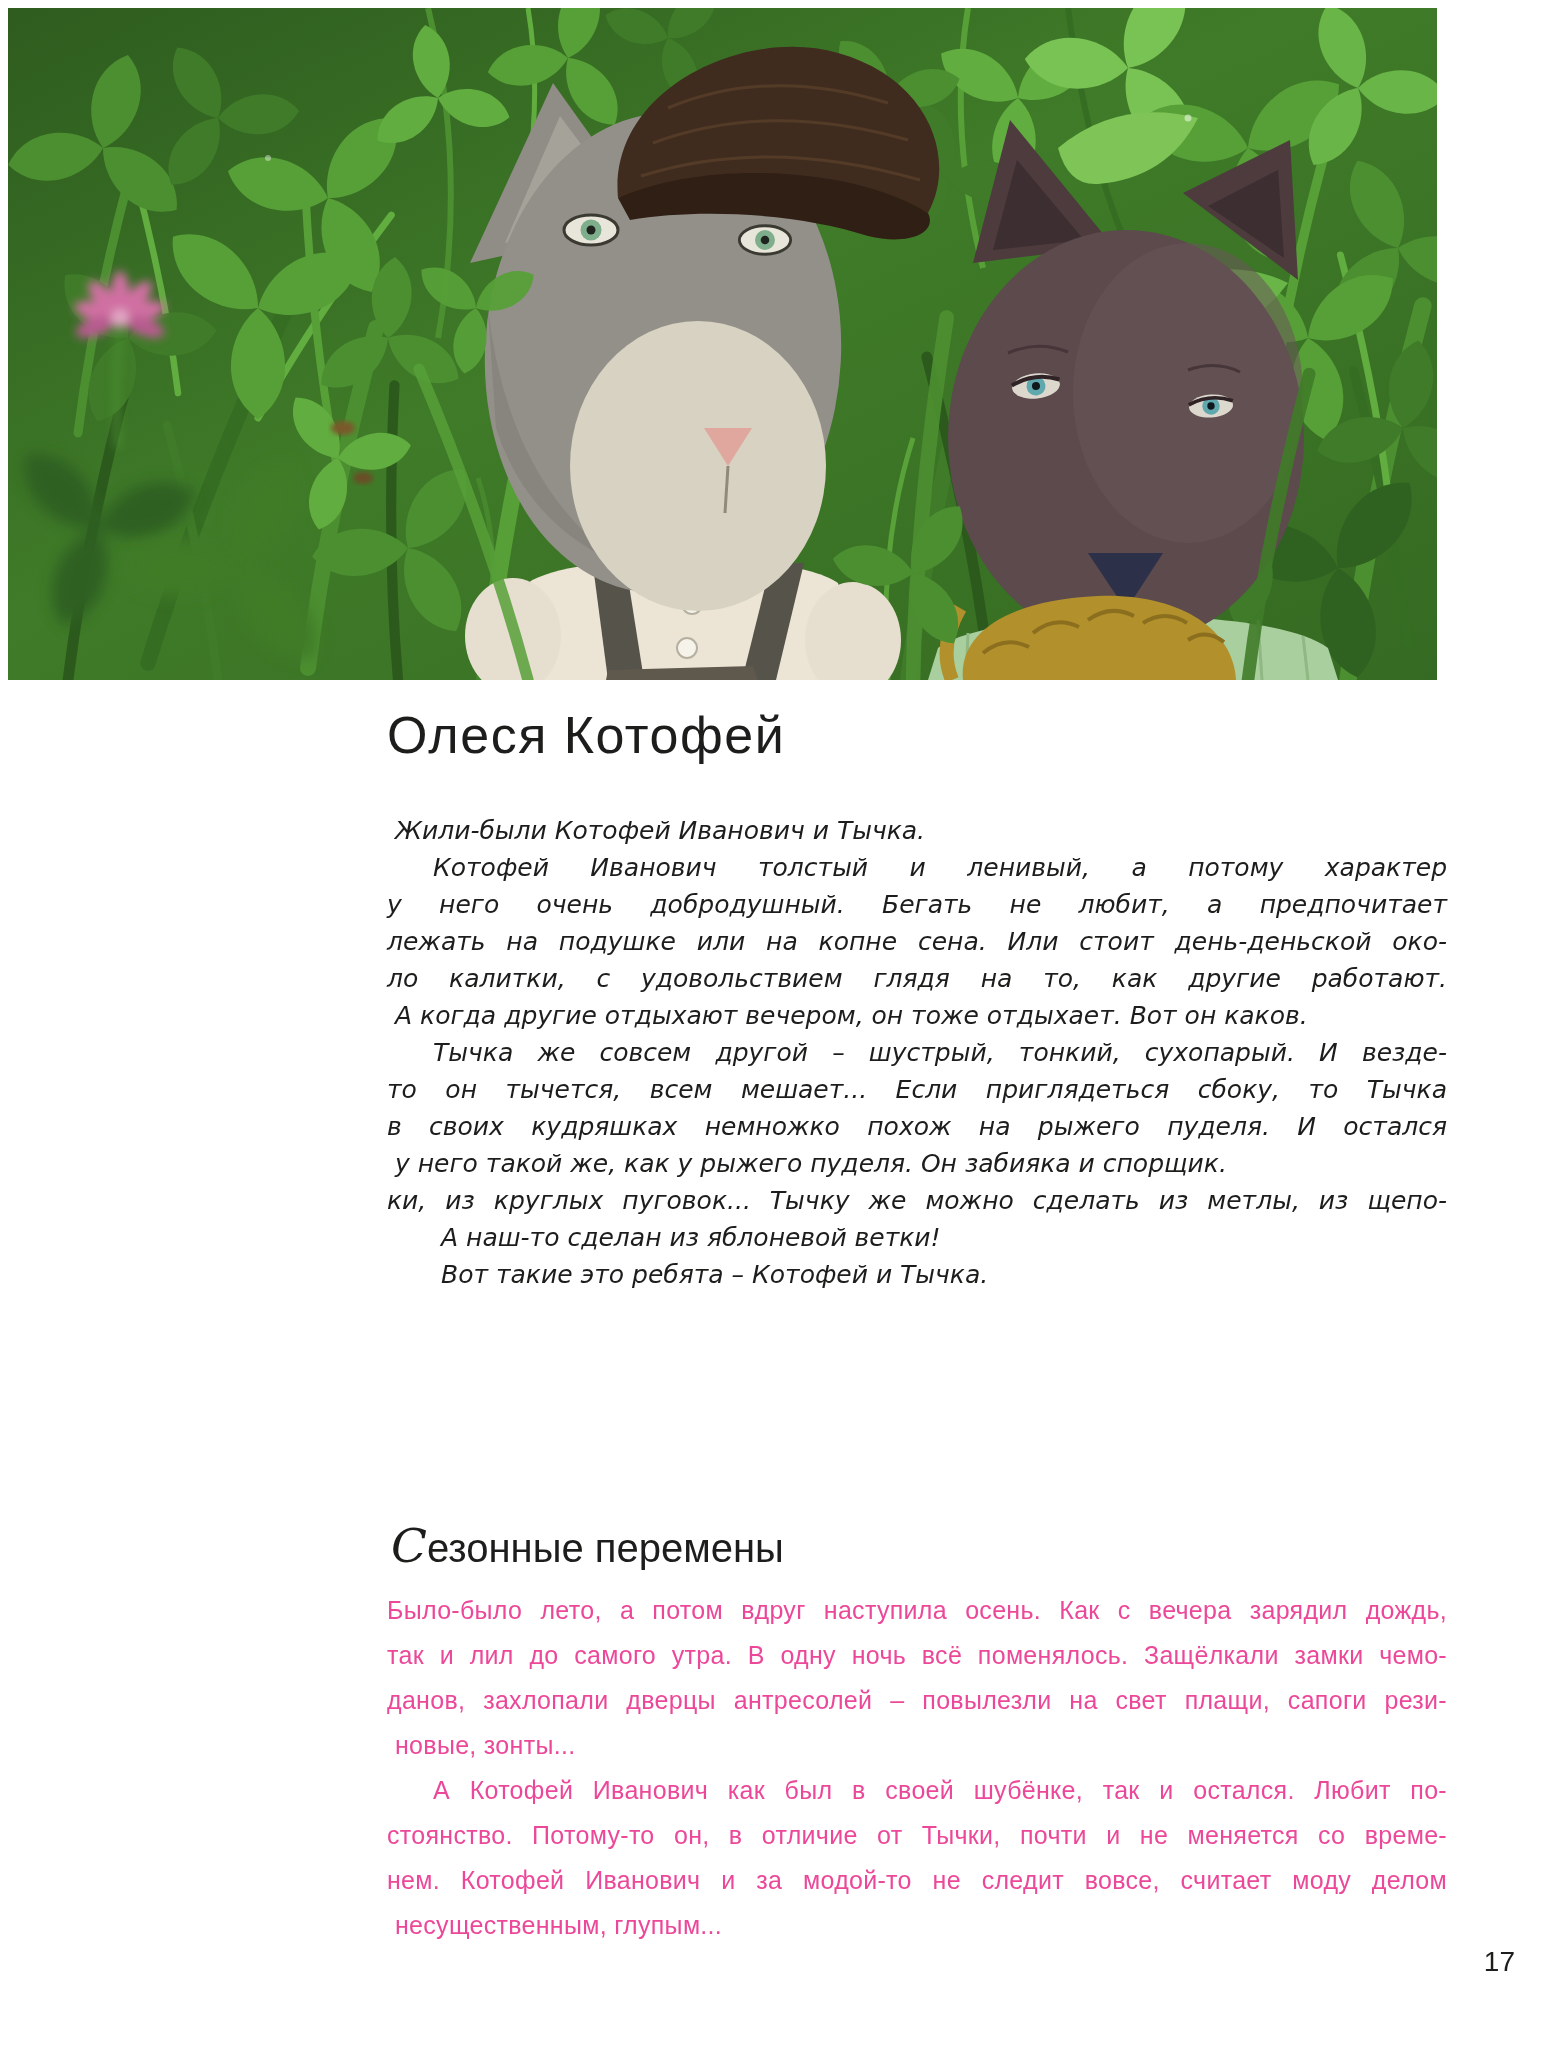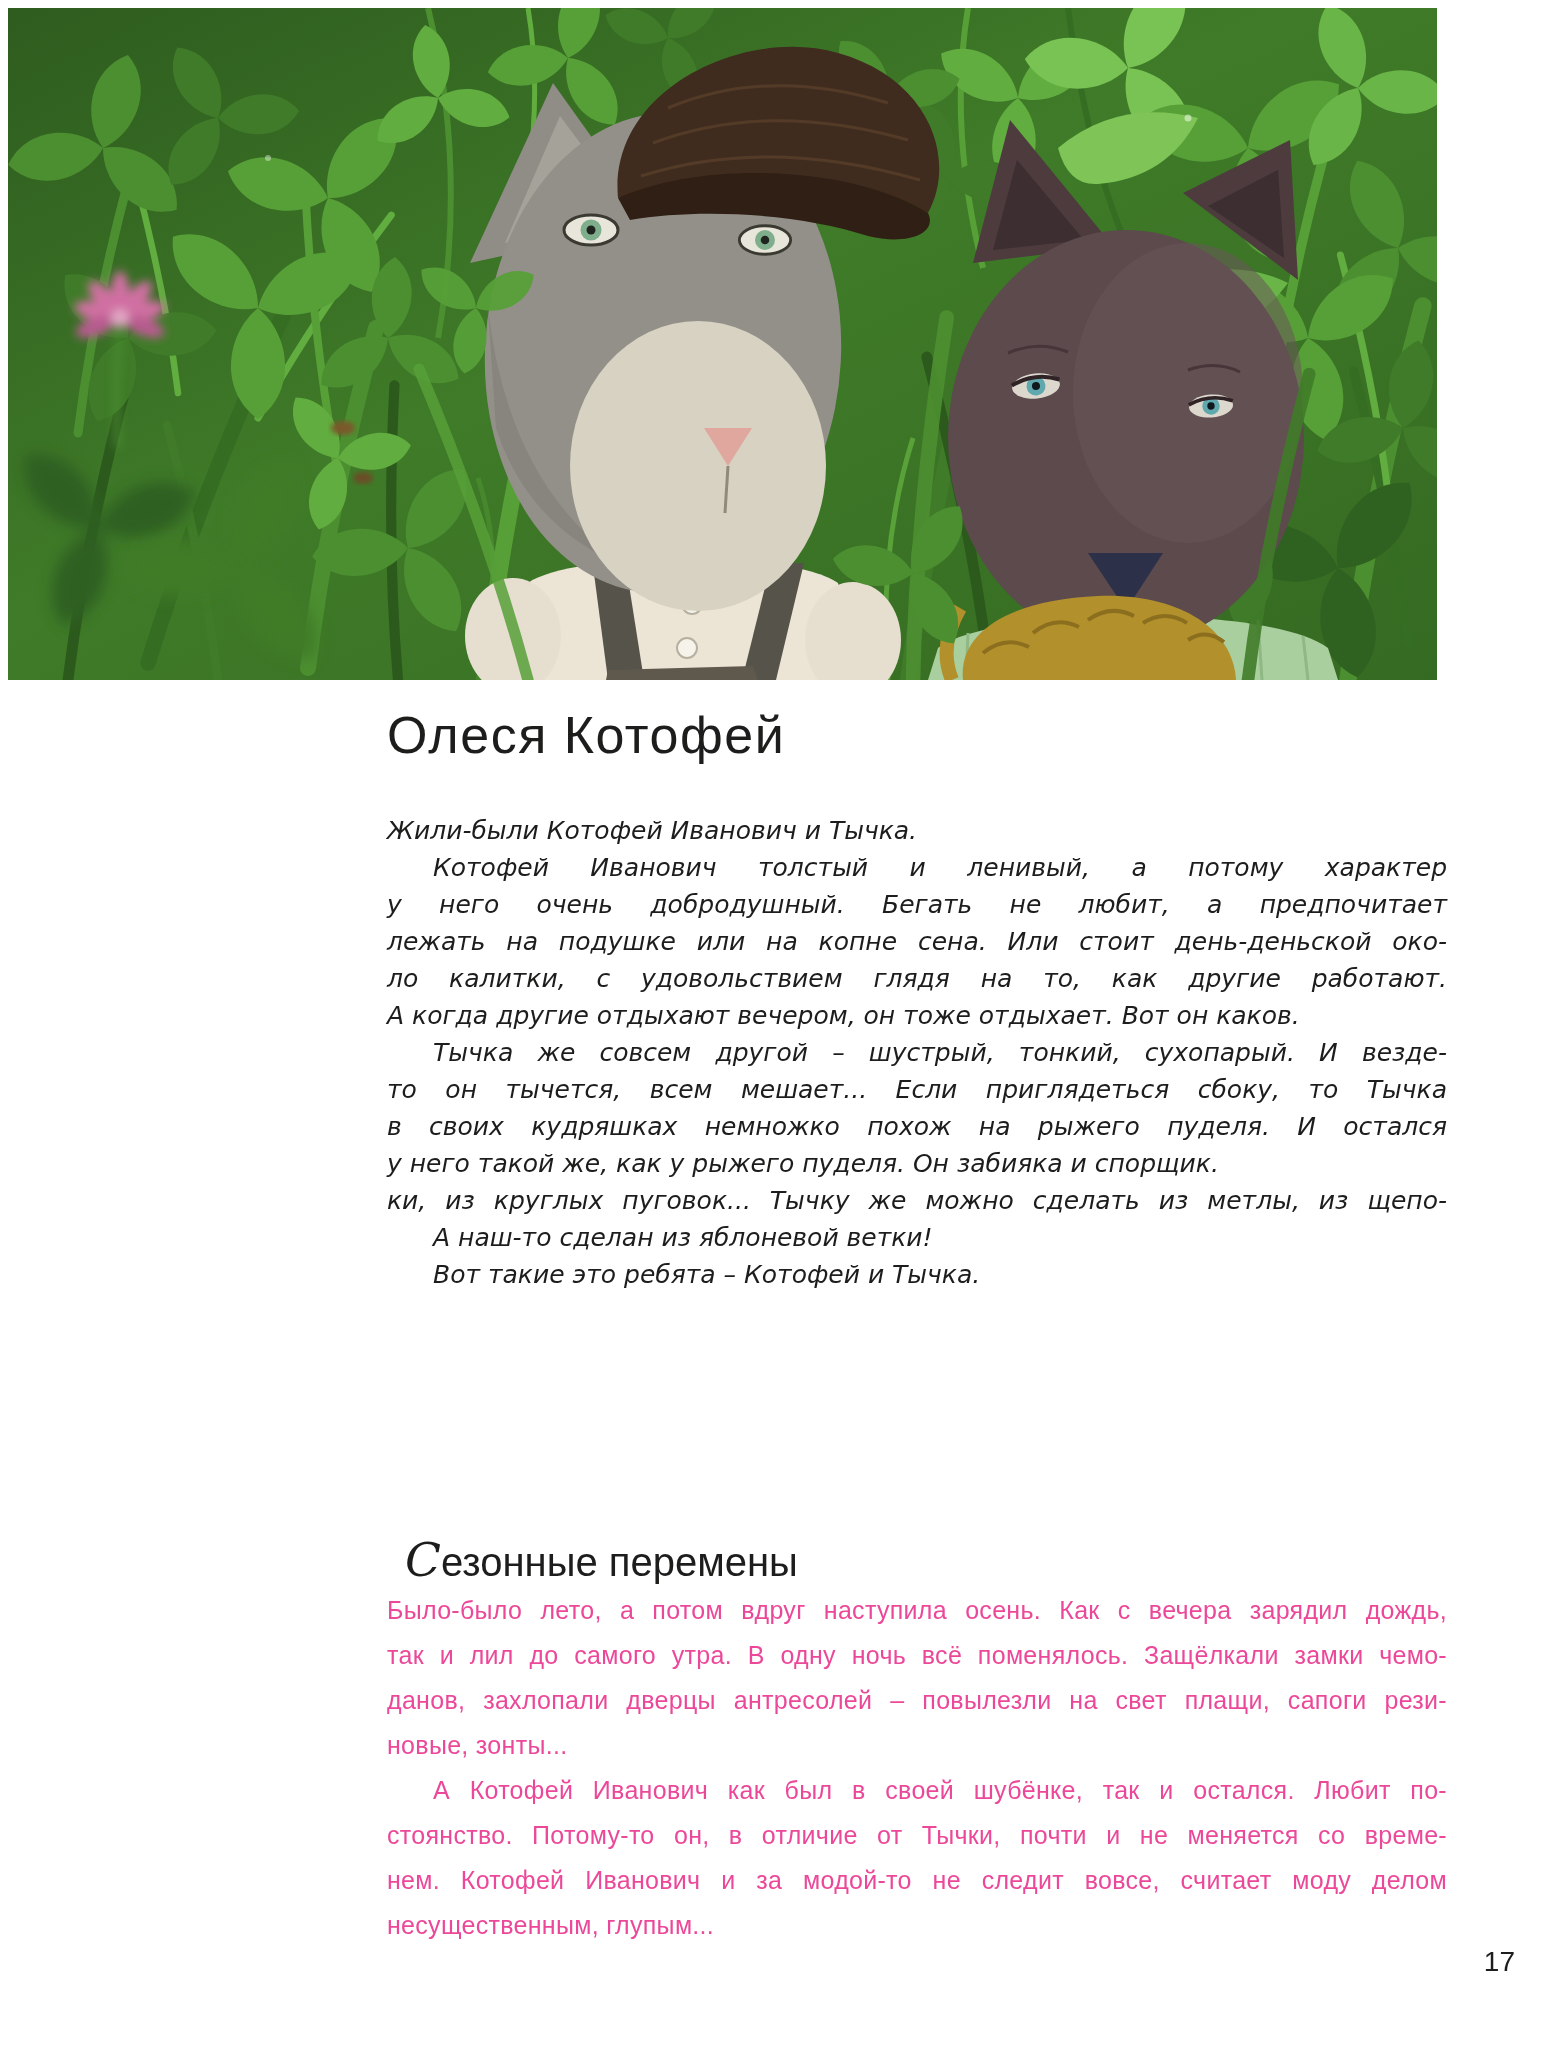--- a/index.html
+++ b/index.html
@@ -5,28 +5,28 @@
   html,body{margin:0;padding:0;background:#ffffff;}
   .page{position:relative;width:1553px;height:2048px;background:#fff;overflow:hidden;
         font-family:"Liberation Sans",sans-serif;color:#1d1d1b;}
   .photo{position:absolute;left:8px;top:8px;width:1429px;height:672px;margin:0;}
   .photo svg{display:block;width:100%;height:100%;}
   .author{position:absolute;left:387px;top:704px;margin:0;font-weight:400;
           font-size:52px;line-height:1.2;letter-spacing:1.5px;color:#1d1d1b;
           font-family:"Liberation Sans",sans-serif;}
   .story{position:absolute;left:387px;top:812px;width:1060px;}
   .ln{margin:0;font:italic 25px/37px "DejaVu Sans",sans-serif;color:#1d1d1b;white-space:nowrap;}
-  .season-head{position:absolute;left:387px;top:1514px;margin:18px;font-weight:400;
+  .season-head{position:absolute;left:387px;top:1514px;margin:4px;font-weight:400;
           font-size:40px;line-height:1.2;color:#1d1d1b;font-family:"Liberation Sans",sans-serif;}
   .season-head .init{font-family:"DejaVu Serif",serif;font-style:italic;font-size:47px;}
   .season{position:absolute;left:387px;top:1588px;width:1060px;}
   .ln2{margin:0;font:25px/45px "Liberation Sans",sans-serif;letter-spacing:.3px;
        color:#ec4899;white-space:nowrap;}
   .j{text-align:justify;text-align-last:justify;}
-  .end{text-align:left;text-align-last:left;}
+  .end{text-align:left;text-align-last:left;margin-left:8px;}
   .in{text-indent:46px;}
   .pageno{position:absolute;top:1946px;right:38px;font-size:28px;color:#1d1d1b;}
 </style>
 </head>
 <body>
 
 <div class="page">
 
   <figure class="photo">
     <svg viewBox="0 0 1429 672" preserveAspectRatio="none" xmlns="http://www.w3.org/2000/svg">

